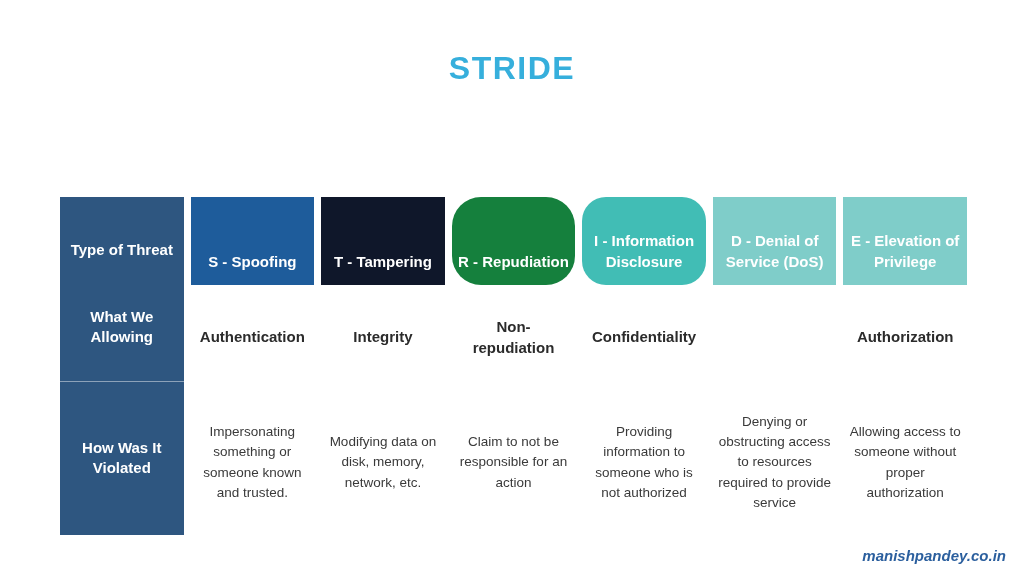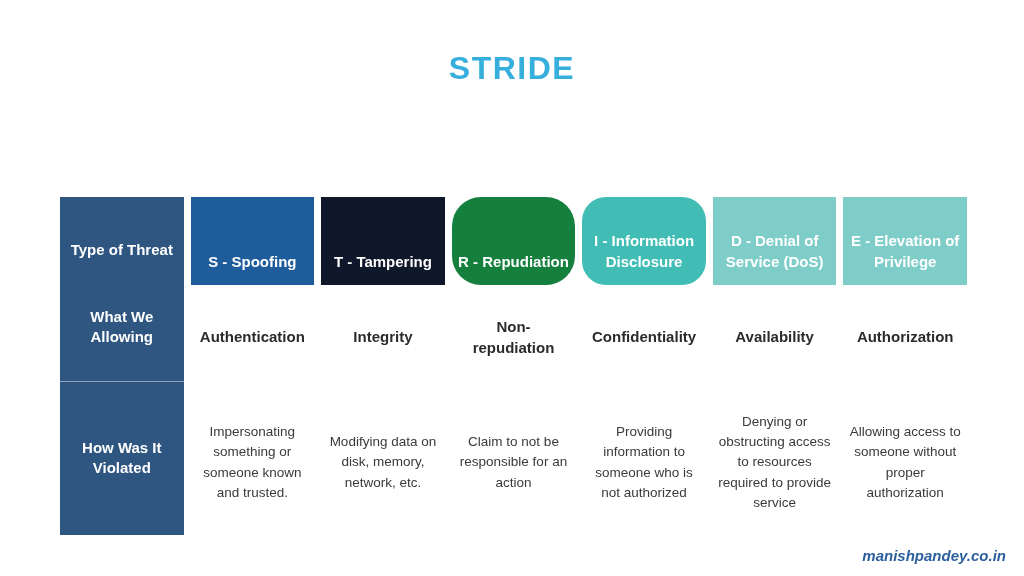--- a/index.html
+++ b/index.html
@@ -137,21 +137,20 @@
     <div class="hcell col3" style="background: #0f172a;">T - Tampering</div>
     <div class="hcell col4" style="background: #15803d; border-radius: 29px;">R - Repudiation</div>
     <div class="hcell col5" style="background: rgb(65, 189, 181); border-radius: 24px;">I - Information Disclosure</div>
     <div class="hcell col6" style="background: rgb(127, 205, 201);">D - Denial of Service (DoS)</div>
     <div class="hcell col7" style="background: rgb(127, 205, 201);">E - Elevation of Privilege</div>
 
     <div class="vcell col2">Authentication</div>
     <div class="vcell col3">Integrity</div>
     <div class="vcell col4">Non-repudiation</div>
     <div class="vcell col5">Confidentiality</div>
-    <div class="vcell col6">Availability</div>
     <div class="vcell col7">Authorization</div>
 
     <div class="dcell col2">Impersonating something or someone known and trusted.</div>
     <div class="dcell col3">Modifying data on disk, memory, network, etc.</div>
     <div class="dcell col4">Claim to not be responsible for an action</div>
     <div class="dcell col5">Providing information to someone who is not authorized</div>
     <div class="dcell col6">Denying or obstructing access to resources required to provide service</div>
     <div class="dcell col7">Allowing access to someone without proper authorization</div>
 
   </div>

